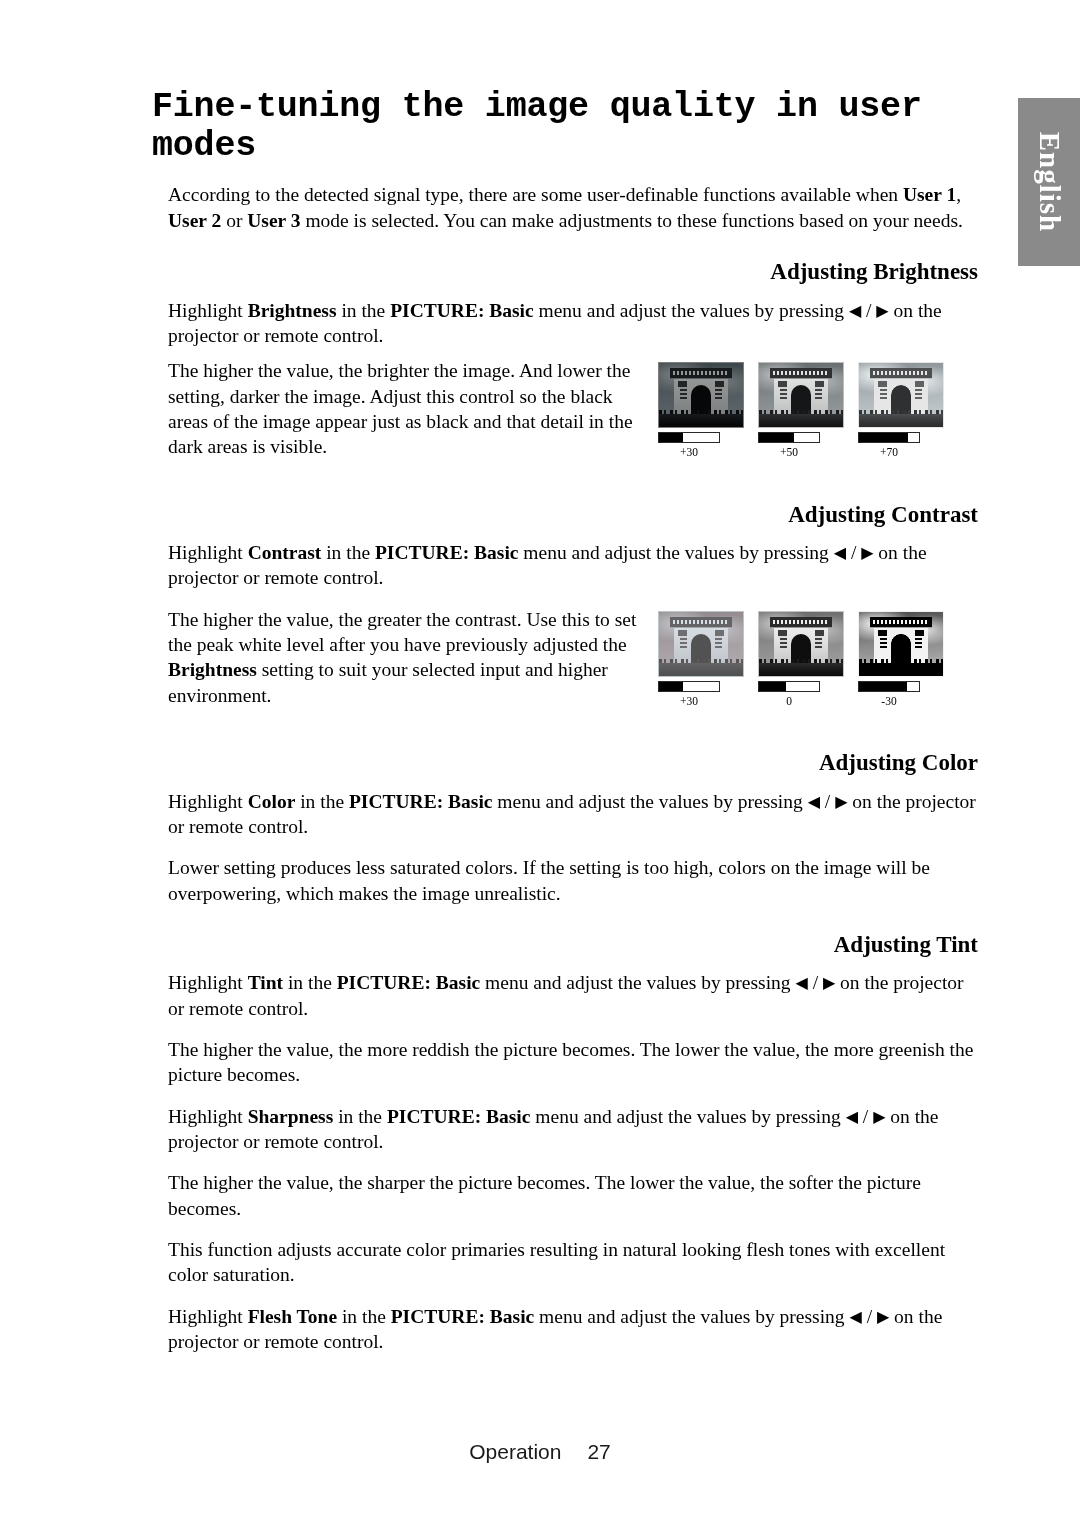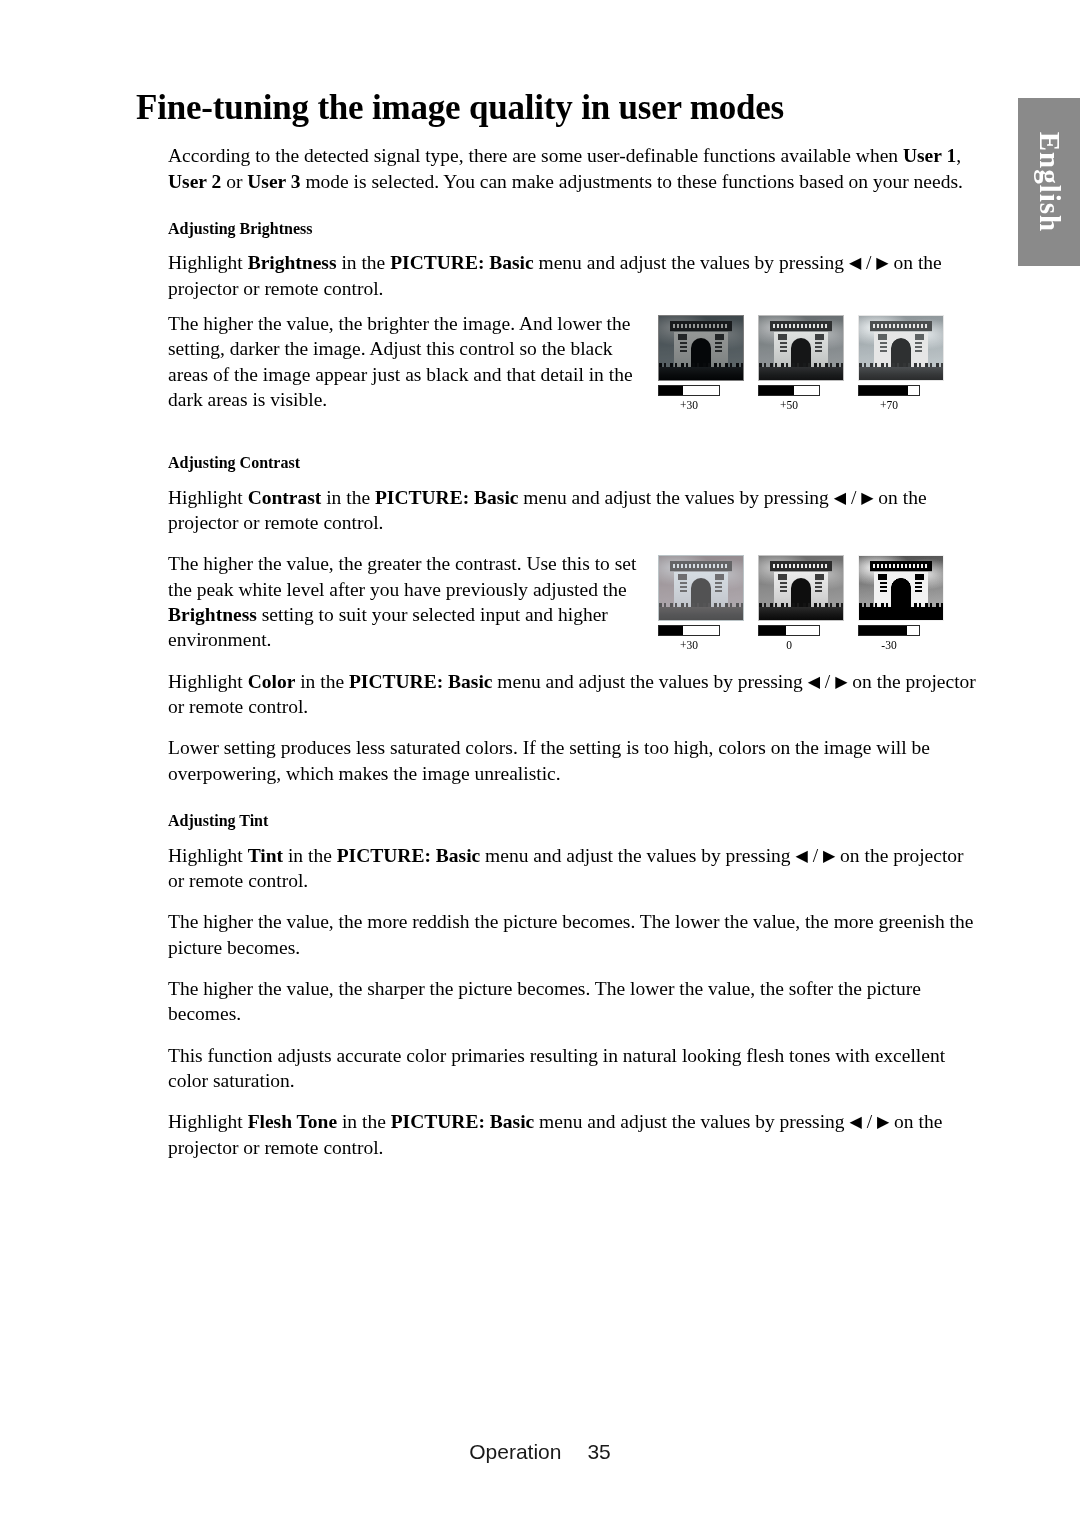--- a/index.html
+++ b/index.html
@@ -47,35 +47,36 @@
 
   
   .content {
     position: absolute;
     left: 136px;
     top: 88px;
     width: 842px;
   }
 
   h1.doc-title {
-    margin: 0 0 16px 0;
-    font-family: Liberation Serif, serif;
+    margin: 0 0 16px 16px;
+    font-family: Liberation Mono, monospace;
     font-weight: bold;
     font-size: 35px;
     line-height: 1.12;
     letter-spacing: -0.2px;
   }
 
   h2.section-title {
     margin: 26px 0 12px 0;
     padding-left: 32px;
     font-family: "Liberation Serif", serif;
     font-weight: bold;
-    font-size: 16px;
+    font-size: 23px;
     line-height: 1.15;
+    text-align: right;
   }
 
   p.body-text {
     margin: 0 0 16px 0;
     padding-left: 32px;
     font-family: "Liberation Serif", serif;
     font-size: 19.5px;
     line-height: 1.30;
     text-align: left;
   }
@@ -410,39 +411,41 @@
             <div class="bar">
                 <span class="fill" style="width: 80%;"></span>
               </div>
             <span class="bar-value">-30</span>
           </div>
         </div>
 
       </div>
     </div>
 
+    <h2 class="section-title">Adjusting Color</h2>
 
     <p class="body-text"><span>Highlight </span><b>Color</b><span> in the </span><b>PICTURE: Basic</b><span> menu and adjust the values by pressing </span><span class="arrow">◀</span><span> / </span><span class="arrow">▶</span><span> on the projector or remote control.</span></p>
 
     <p class="body-text">Lower setting produces less saturated colors. If the setting is too high, colors on the image will be overpowering, which makes the image unrealistic.</p>
 
     <h2 class="section-title">Adjusting Tint</h2>
 
     <p class="body-text"><span>Highlight </span><b>Tint</b><span> in the </span><b>PICTURE: Basic</b><span> menu and adjust the values by pressing </span><span class="arrow">◀</span><span> / </span><span class="arrow">▶</span><span> on the projector or remote control.</span></p>
 
     <p class="body-text">The higher the value, the more reddish the picture becomes. The lower the value, the more greenish the picture becomes.</p>
 
 
+    <p class="body-text"><span>Highlight </span><b>Sharpness</b><span> in the </span><b>PICTURE: Basic</b><span> menu and adjust the values by pressing </span><span class="arrow">◀</span><span> / </span><span class="arrow">▶</span><span> on the projector or remote control.</span></p>
 
     <p class="body-text">The higher the value, the sharper the picture becomes. The lower the value, the softer the picture becomes.</p>
 
 
     <p class="body-text">This function adjusts accurate color primaries resulting in natural looking flesh tones with excellent color saturation.</p>
 
     <p class="body-text"><span>Highlight </span><b>Flesh Tone</b><span> in the </span><b>PICTURE: Basic</b><span> menu and adjust the values by pressing </span><span class="arrow">◀</span><span> / </span><span class="arrow">▶</span><span> on the projector or remote control.</span></p>
 
   </div>
 
   <div class="footer">
-    <span class="f-label">Operation</span><span>35</span>
+    <span class="f-label">Operation</span><span>27</span>
   </div>
 
 </div>
 
 </body></html>

